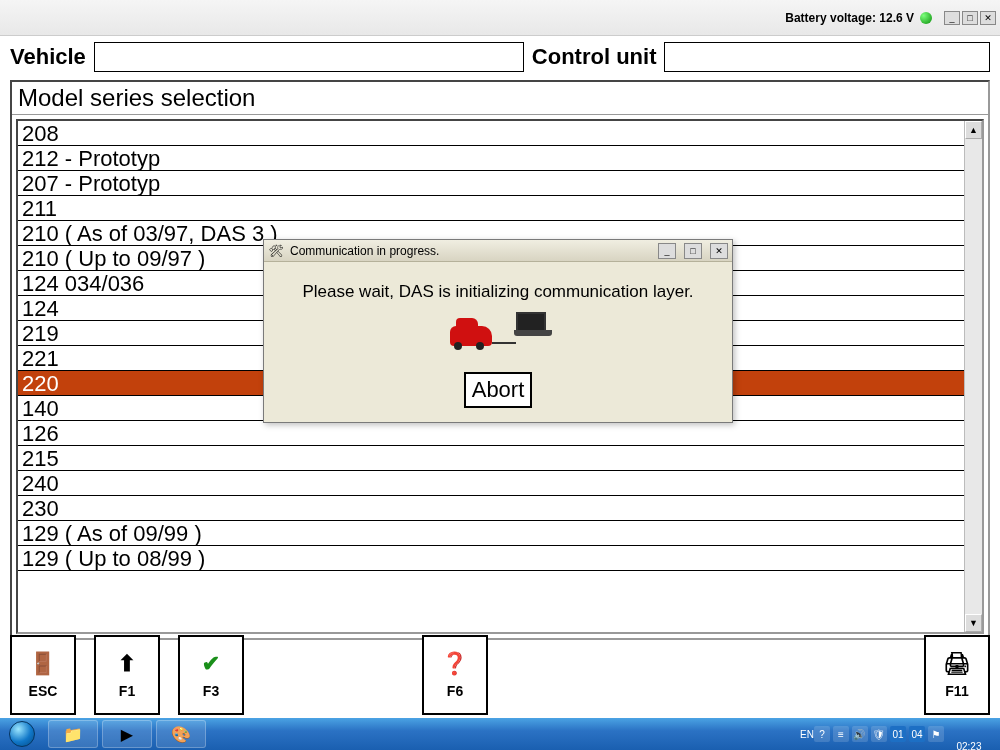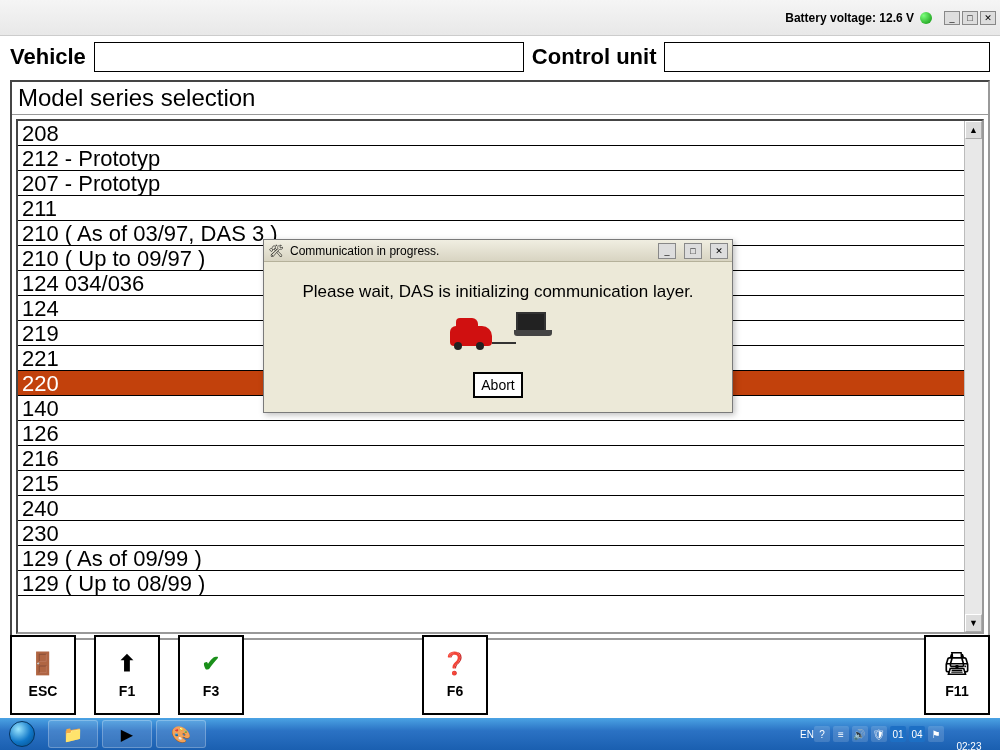--- a/index.html
+++ b/index.html
@@ -124,21 +124,21 @@
   .car {
     width: 42px; height: 20px; background: #d01010; border-radius: 6px 10px 4px 4px / 6px 10px 4px 4px;
     position: relative;
   }
   .car::before { content:""; position:absolute; left:6px; top:-8px; width:22px; height:10px; background:#d01010; border-radius:4px 6px 0 0;}
   .car::after { content:""; position:absolute; bottom:-4px; left:4px; width:8px;height:8px;background:#222;border-radius:50%; box-shadow: 22px 0 0 #222;}
   .laptop { width:30px;height:20px;border:2px solid #333;background:#222;position:relative;top:-14px;}
   .laptop::after{content:"";position:absolute;left:-4px;bottom:-6px;width:38px;height:6px;background:#444;border-radius:0 0 3px 3px;}
   .cable { width:24px;height:2px;background:#333;position:relative;top:-2px;margin:0 -2px;}
   .abort-btn {
-    border: 2px solid #000; padding: 3px 6px; font-size: 14px; background: #fff; cursor: pointer;
+    border: 2px solid #000; padding: 3px 6px; font-size: 22px; background: #fff; cursor: pointer;
   }
 </style>
 </head>
 <body>
 
 <div class="titlebar">
   <span class="battery">Battery voltage: 12.6 V</span>
   <span class="led"></span>
   <span class="winctrl">_</span>
   <span class="winctrl">□</span>
@@ -162,21 +162,20 @@
         <div class="row">211</div>
         <div class="row">210 ( As of 03/97, DAS 3 )</div>
         <div class="row">210 ( Up to 09/97 )</div>
         <div class="row">124 034/036</div>
         <div class="row">124</div>
         <div class="row">219</div>
         <div class="row">221</div>
         <div class="row selected">220</div>
         <div class="row">140</div>
         <div class="row">126</div>
-        <div class="row">216</div>
         <div class="row">215</div>
         <div class="row">240</div>
         <div class="row">230</div>
         <div class="row">129 ( As of 09/99 )</div>
         <div class="row">129 ( Up to 08/99 )</div>
       </div>
     <div class="vscroll">
       <div class="arrow">▲</div>
       <div style="flex:1"></div>
       <div class="arrow" style="position:absolute;bottom:0;left:0;right:0">▼</div>

